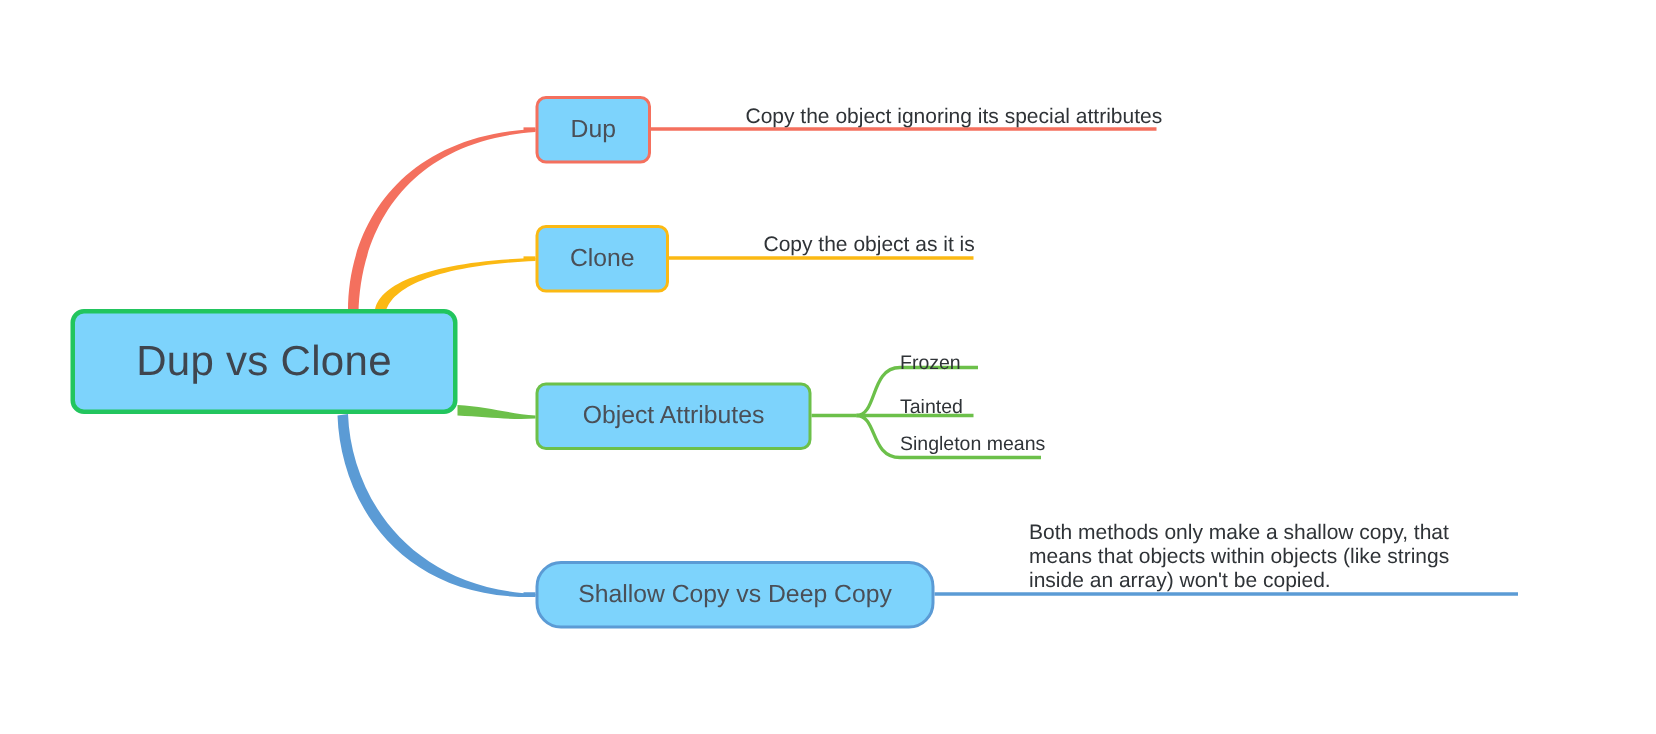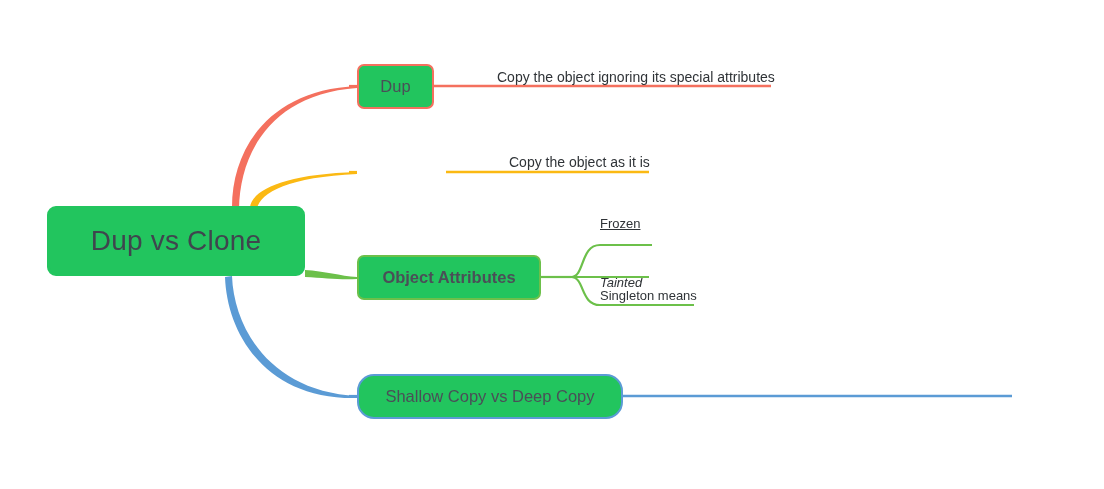--- a/index.html
+++ b/index.html
@@ -24,21 +24,21 @@
     top: 0;
     width: 1104px;
     height: 489px;
     pointer-events: none;
   }
 
   
   .node {
     position: absolute;
     box-sizing: border-box;
-    background: #22c55e;
+    background: #7dd3fc;
     display: flex;
     align-items: center;
     justify-content: center;
     color: #4a4f57;
     white-space: nowrap;
   }
   .root-node {
     left: 47px;
     top: 206px;
     width: 258px;
@@ -70,21 +70,20 @@
     width: 89px;
     height: 45px;
     border-color: #fbb913;
   }
   .node-objattr {
     left: 357px;
     top: 255px;
     width: 184px;
     height: 45px;
     border-color: #6cc04a;
-    font-weight: bold;
   }
   .node-shallow {
     left: 357px;
     top: 374px;
     width: 266px;
     height: 45px;
     border-color: #5b9bd5;
     border-radius: 17px;
   }
 
@@ -106,22 +105,22 @@
 
   
   .leaf-label {
     position: absolute;
     color: #2f3337;
     font-size: 13px;
     line-height: 16px;
     white-space: nowrap;
     z-index: 3;
   }
-  .leaf-frozen    { left: 600px; top: 216px; text-decoration: underline; }
-  .leaf-tainted   { left: 600px; top: 275px; font-style: italic; }
+  .leaf-frozen    { left: 600px; top: 234px; }
+  .leaf-tainted   { left: 600px; top: 263px; }
   .leaf-singleton { left: 600px; top: 288px; }
 </style>
 </head>
 <body>
 
 <div id="canvas">
 
   <svg id="wires" viewBox="0 0 1104 489" width="1104" height="489">
 
     <path d="M 232 207
@@ -155,29 +154,31 @@
              L 357 398
              C 266 400, 227 334, 225 277 Z" fill="#5b9bd5"></path>
     <path d="M 623 396 L 1012 396" stroke="#5b9bd5" stroke-width="2.4" fill="none"></path>
     <path d="M 349 396 L 357 396" stroke="#5b9bd5" stroke-width="2.2" fill="none"></path>
   </svg>
 
   <div class="node root-node">Dup vs Clone</div>
 
   <div class="node branch-node node-dup">Dup</div>
 
+  <div class="node branch-node node-clone">Clone</div>
 
   <div class="node branch-node node-objattr">Object Attributes</div>
 
   <div class="node branch-node node-shallow">Shallow Copy vs Deep Copy</div>
 
   <div class="note note-dup">Copy the object ignoring its special attributes</div>
 
   <div class="note note-clone">Copy the object as it is</div>
 
+  <div class="note note-shallow">Both methods only make a shallow copy, that means that objects within objects (like strings inside an array) won't be copied.</div>
 
   <div class="leaf-label leaf-frozen">Frozen</div>
 
   <div class="leaf-label leaf-tainted">Tainted</div>
 
   <div class="leaf-label leaf-singleton">Singleton means</div>
 
 </div>
 
 </body></html>

